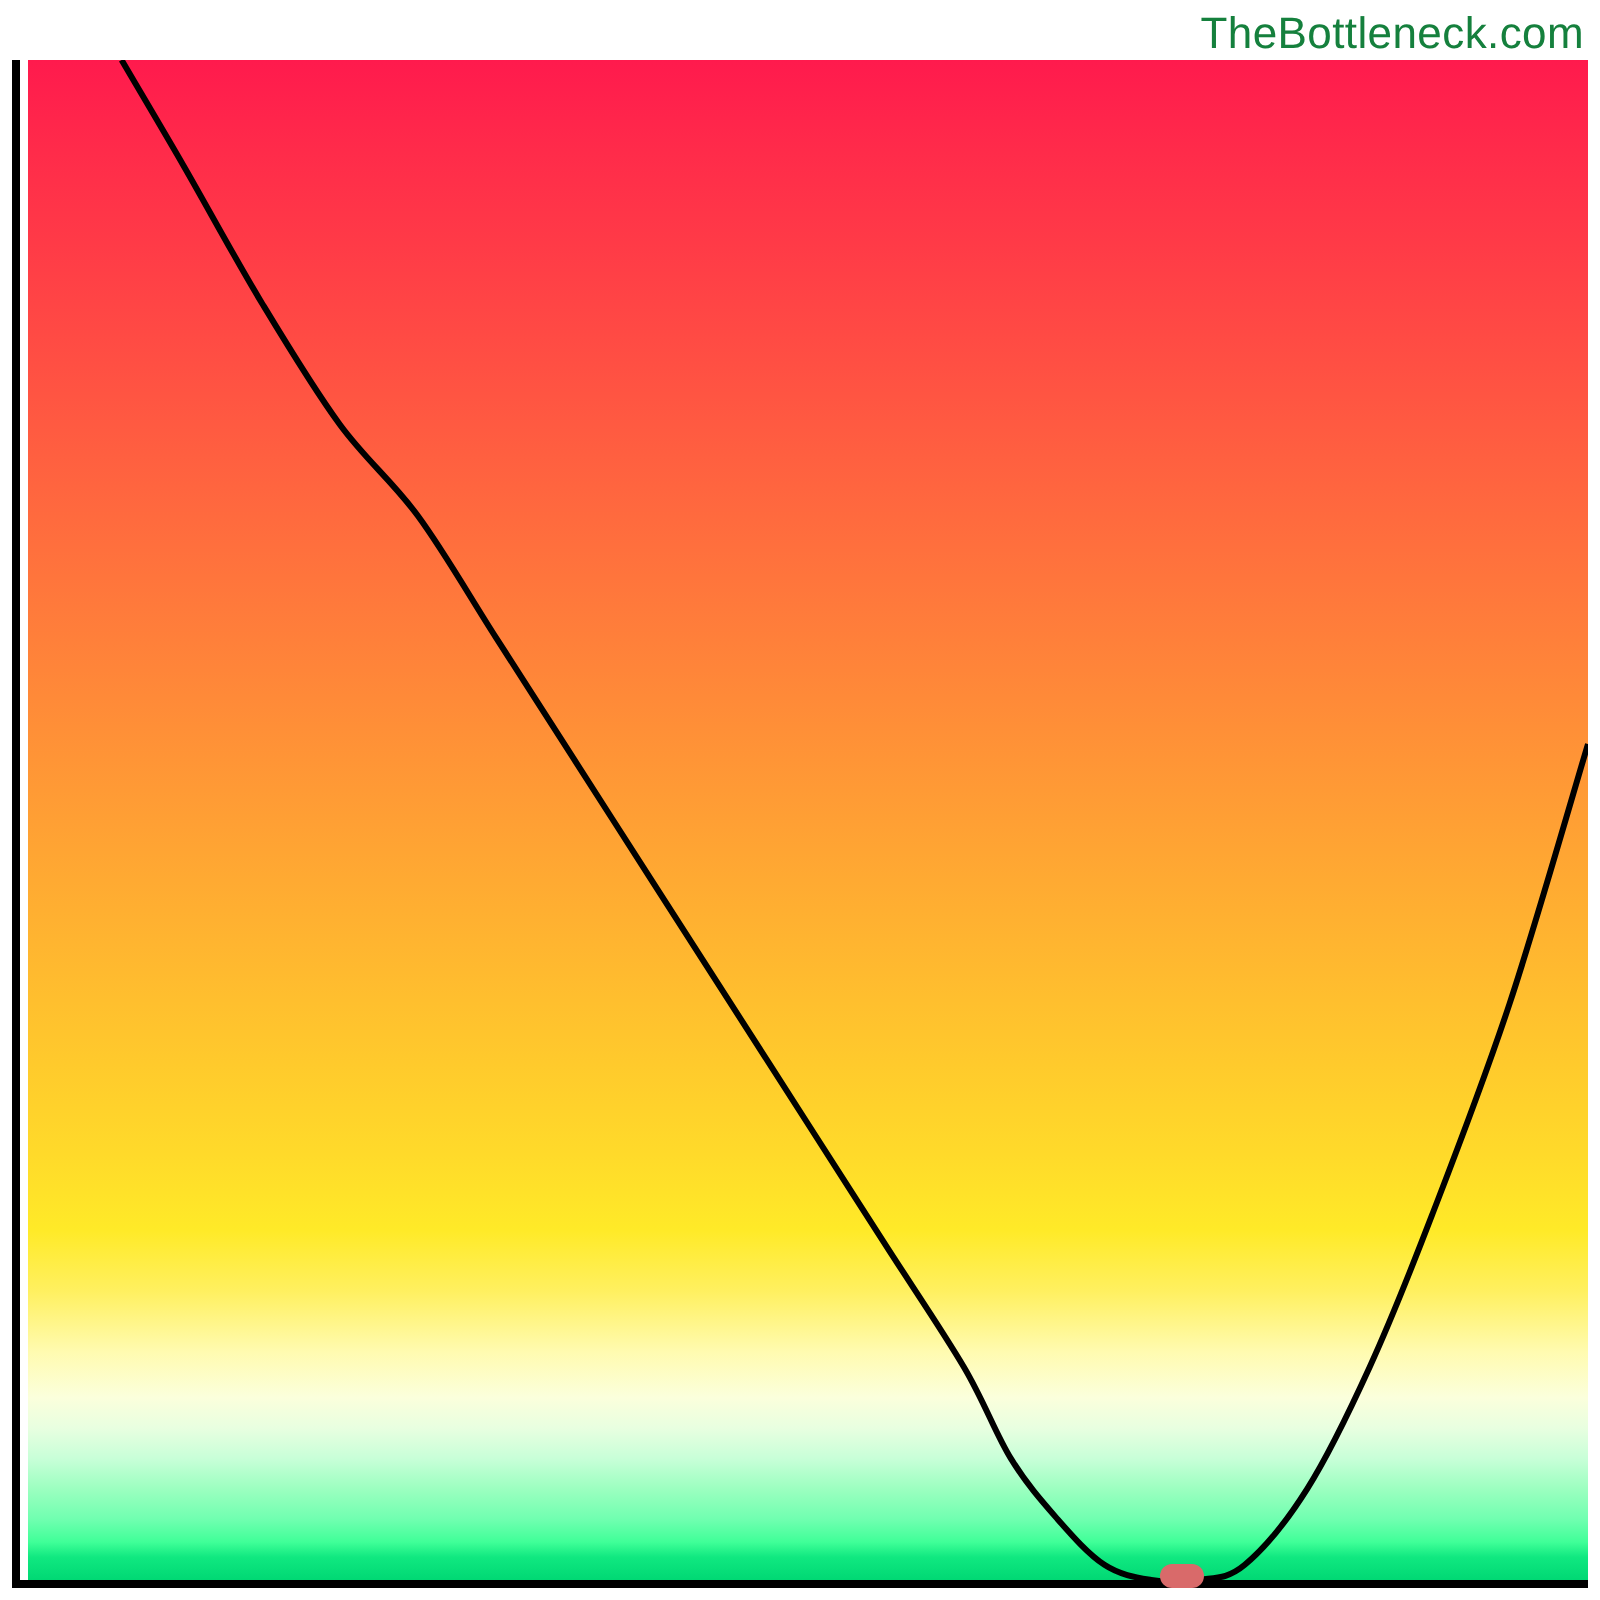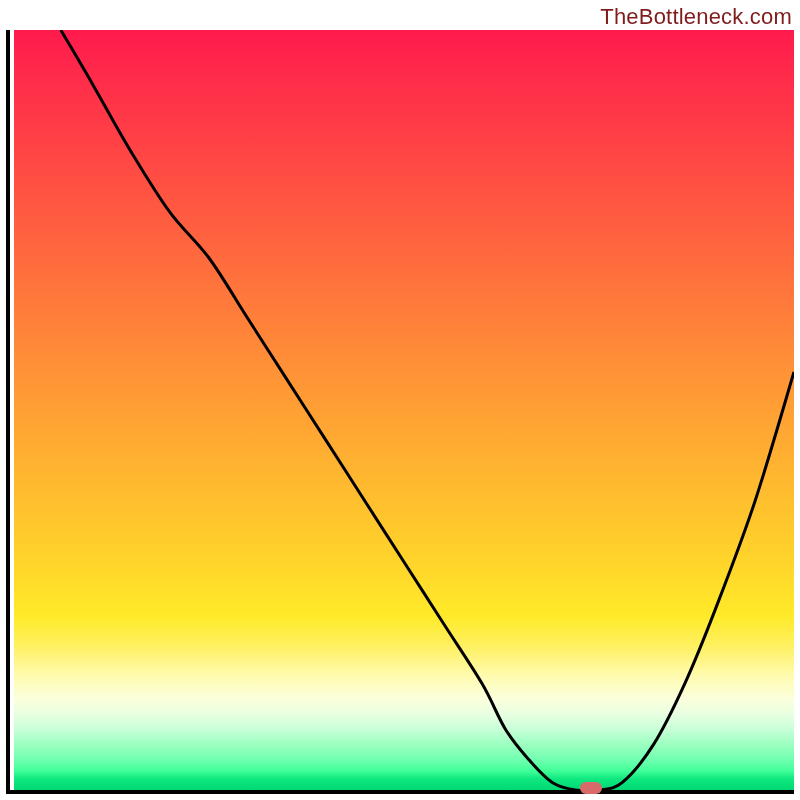--- a/index.html
+++ b/index.html
@@ -62,21 +62,21 @@
       #10e880 98.5%,
       #00d874 100%
     );
   }
   .watermark {
     position: absolute;
     right: 8px;
     top: 4px;
     font-size: 22px;
     font-weight: 400;
-    color: #7f1d1d;
+    color: #15803d;
     letter-spacing: 0.2px;
   }
   svg.curve {
     position: absolute;
     left: 4px;
     top: 0;
     width: 780px;
     height: 760px;
   }
   .marker {

